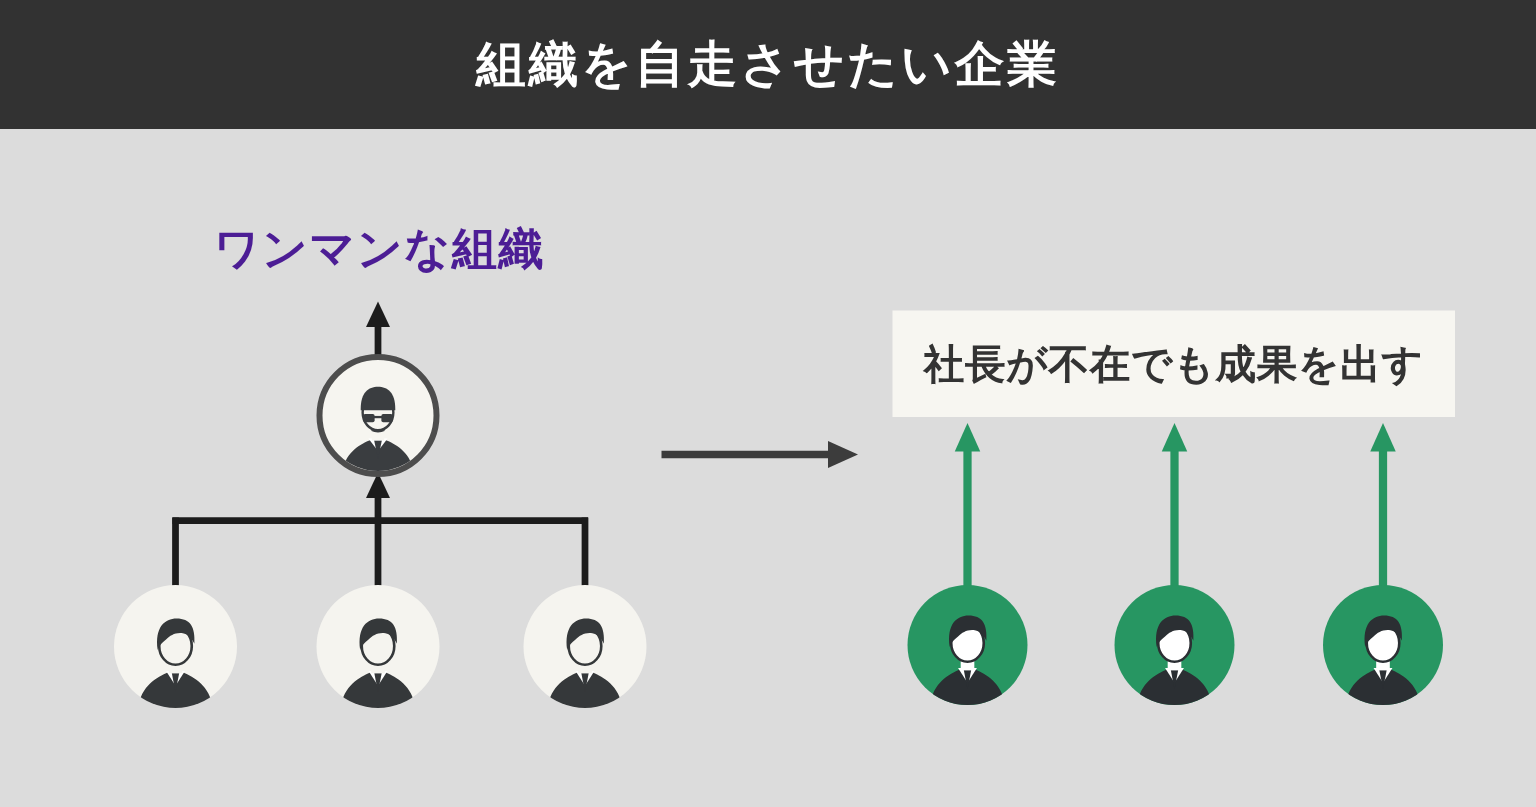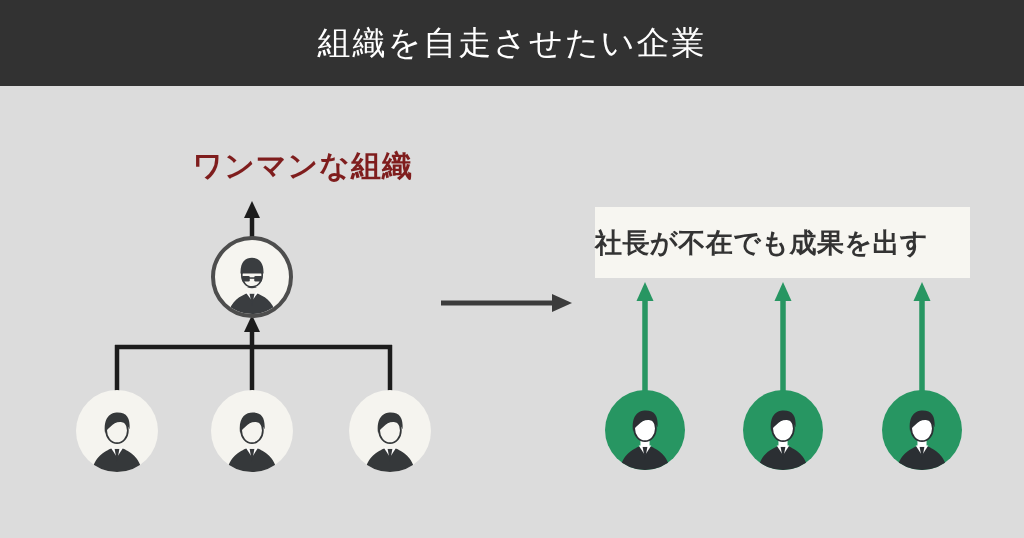--- a/index.html
+++ b/index.html
@@ -20,46 +20,46 @@
     top: 0; left: 0;
     width: 1024px; height: 86px;
     background: #323232;
     display: flex;
     align-items: center;
     justify-content: center;
   }
   .header-bar h1 {
     color: #ffffff;
     font-size: 33px;
-    font-weight: 400;
+    font-weight: 700;
     letter-spacing: 2px;
   }
 
   
   .section-title {
     position: absolute;
     top: 146px;
     width: 320px;
     text-align: center;
     font-size: 30px;
     font-weight: 700;
     letter-spacing: 1px;
   }
-  .section-title.left  { left: 93px;  color: #7f1d1d; text-align: right; }
+  .section-title.left  { left: 93px;  color: #4c1d95; }
   .section-title.right { left: 623px; color: #2a9c68; }
 
   
   .result-box {
     position: absolute;
     left: 595px; top: 207px;
     width: 375px; height: 71px;
     background: #f7f6f1;
     display: flex;
     align-items: center;
-    justify-content: flex-start;
+    justify-content: center;
   }
   .result-box span {
     color: #333333;
     font-size: 27px;
     font-weight: 700;
     letter-spacing: 0.5px;
     white-space: nowrap;
   }
 
   

